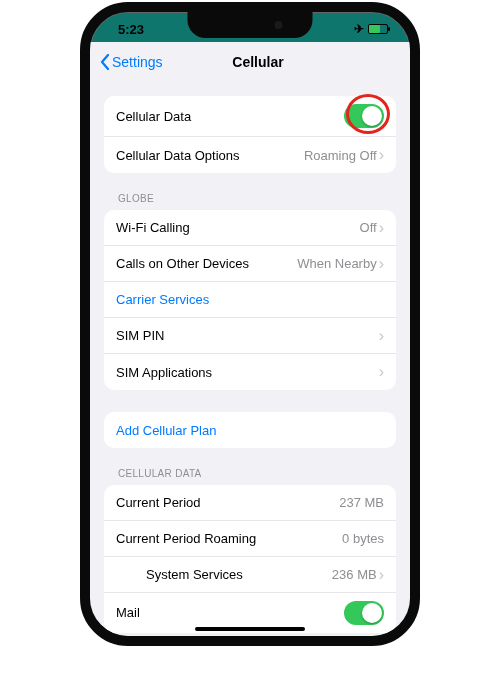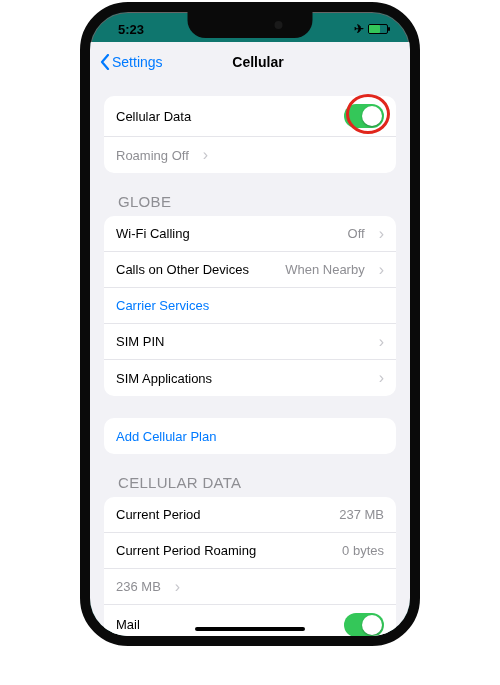--- a/index.html
+++ b/index.html
@@ -96,30 +96,30 @@
     display: flex;
     align-items: center;
     justify-content: space-between;
     border-bottom: 1px solid #e5e5ea;
     font-size: 13px;
     color: #000;
     gap: 8px;
   }
   .row:last-child { border-bottom: none; }
   .row .detail { color: #8e8e93; font-size: 13px; }
-  .row .right { display:flex; align-items:center; gap:14px; }
+  .row .right { display:flex; align-items:center; gap:2px; }
   .chev { color: #c7c7cc; font-size: 16px; line-height: 1; }
   .row.link { color: #007aff; text-align: right; }
   .row.disabled { color: #8e8e93; }
   .footer {
     font-size: 10.5px; color: #8e8e93;
     padding: 4px 14px 0 14px; line-height: 1.35;
   }
   .header-label {
-    font-size: 15px; color: #8e8e93;
+    font-size: 10px; color: #8e8e93;
     padding: 14px 14px 4px 14px; letter-spacing: 0.3px;
     text-transform: uppercase;
   }
   .toggle {
     width: 40px; height: 24px; border-radius: 12px;
     background: #34c759; position: relative; flex-shrink: 0;
   }
   .toggle::after{
     content:""; position:absolute; top:2px; right:2px;
     width:20px;height:20px;border-radius:50%;background:#fff;
@@ -170,20 +170,21 @@
       <div class="title">Cellular</div>
     </div>
 
     <div class="content">
       <div class="group">
         <div class="row">
           <span>Cellular Data</span>
           <span class="toggle"></span>
         </div>
         <div class="row">
+          <span>Cellular Data Options</span>
           <span class="right">
             <span class="detail">Roaming Off</span>
             <span class="chev">›</span>
           </span>
         </div>
       </div>
 
       <div class="header-label">GLOBE</div>
       <div class="group" style="margin-top:2px;">
         <div class="row">
@@ -223,20 +224,21 @@
       <div class="group" style="margin-top:2px;">
         <div class="row">
           <span>Current Period</span>
           <span class="detail">237 MB</span>
         </div>
         <div class="row">
           <span>Current Period Roaming</span>
           <span class="detail">0 bytes</span>
         </div>
         <div class="row">
+          <span class="indent">System Services</span>
           <span class="right">
             <span class="detail">236 MB</span>
             <span class="chev">›</span>
           </span>
         </div>
         <div class="row">
           <div class="app-row-left">
 
             <div>
               <div class="app-main">Mail</div>

